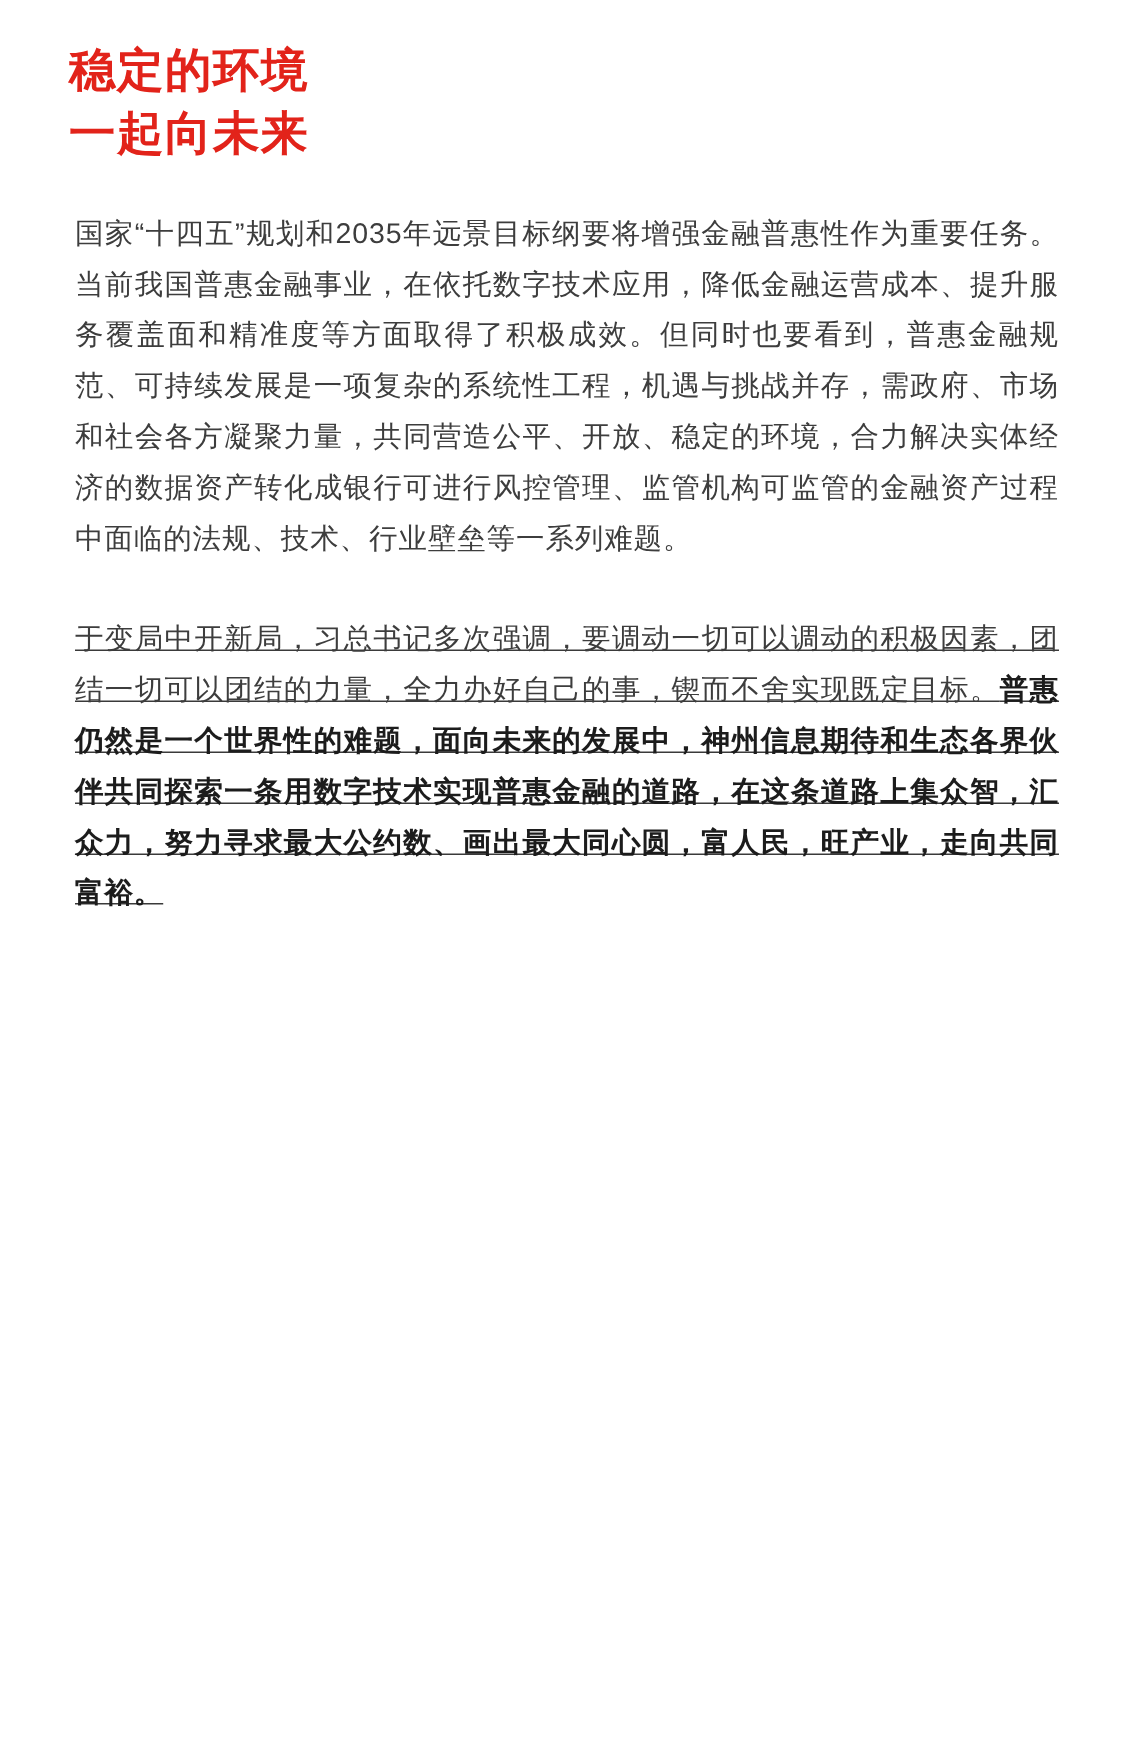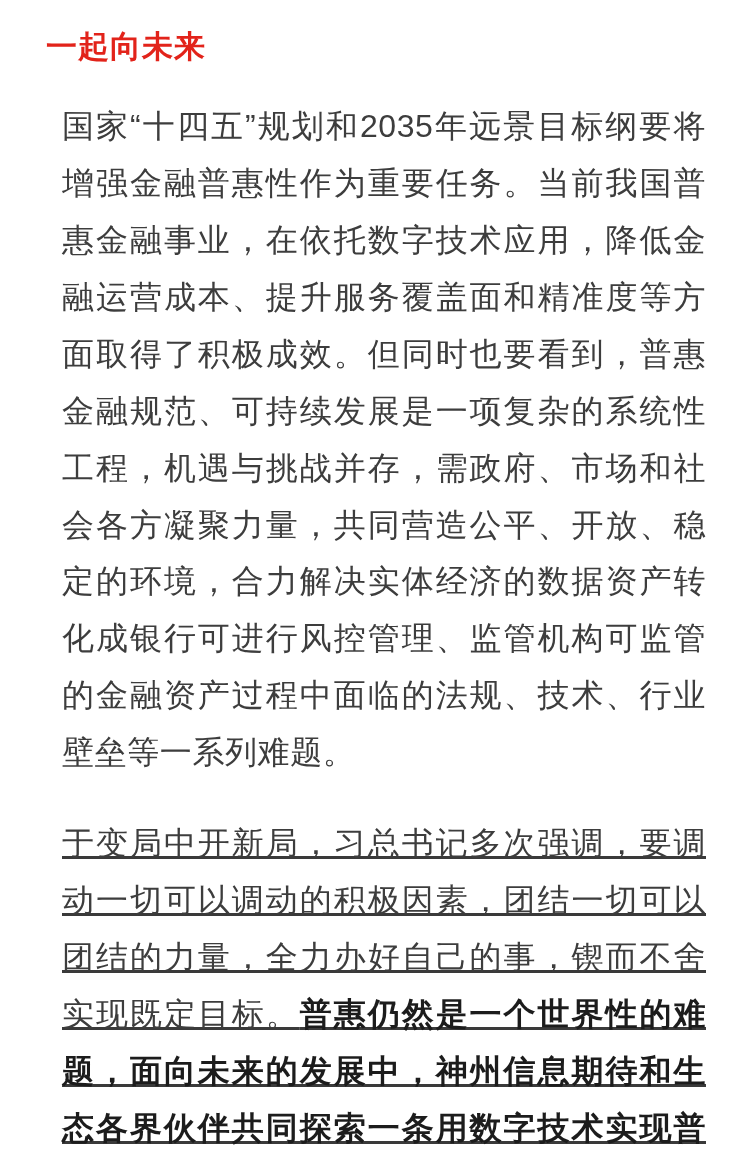--- a/index.html
+++ b/index.html
@@ -28,26 +28,26 @@
   .headline-line {
     display: block;
     color: #e2231a;
     font-weight: bold;
     font-size: 31px;
     line-height: 1.35;
     letter-spacing: 1px;
   }
   .body-para {
     color: #3a3a3a;
-    font-size: 32px;
+    font-size: 19px;
     line-height: 1.78;
     letter-spacing: 0.6px;
     text-align: justify;
     text-justify: inter-ideograph;
-    margin: 0 0 34px 16px;
+    margin: 0 0 34px 4px;
   }
   .body-para:last-child {
     margin-bottom: 0;
     text-decoration: underline;
   }
   .para-regular {
     color: #3d3d3d;
   }
   .para-mixed .seg-normal {
     color: #3d3d3d;
@@ -57,20 +57,21 @@
     color: #1c1c1c;
     font-weight: bold;
   }
 </style>
 </head>
 <body>
 
 <div class="page">
 
   <h1 class="headline">
+    <span class="headline-line">稳定的环境</span>
     <span class="headline-line">一起向未来</span>
   </h1>
 
   <p class="body-para para-regular">国家“十四五”规划和2035年远景目标纲要将增强金融普惠性作为重要任务。当前我国普惠金融事业，在依托数字技术应用，降低金融运营成本、提升服务覆盖面和精准度等方面取得了积极成效。但同时也要看到，普惠金融规范、可持续发展是一项复杂的系统性工程，机遇与挑战并存，需政府、市场和社会各方凝聚力量，共同营造公平、开放、稳定的环境，合力解决实体经济的数据资产转化成银行可进行风控管理、监管机构可监管的金融资产过程中面临的法规、技术、行业壁垒等一系列难题。</p>
 
   <p class="body-para para-mixed">
     <span class="seg-normal">于变局中开新局，习总书记多次强调，要调动一切可以调动的积极因素，团结一切可以团结的力量，全力办好自己的事，锲而不舍实现既定目标。</span><span class="seg-bold">普惠仍然是一个世界性的难题，面向未来的发展中，神州信息期待和生态各界伙伴共同探索一条用数字技术实现普惠金融的道路，在这条道路上集众智，汇众力，努力寻求最大公约数、画出最大同心圆，富人民，旺产业，走向共同富裕。</span>
   </p>
 
 </div>

